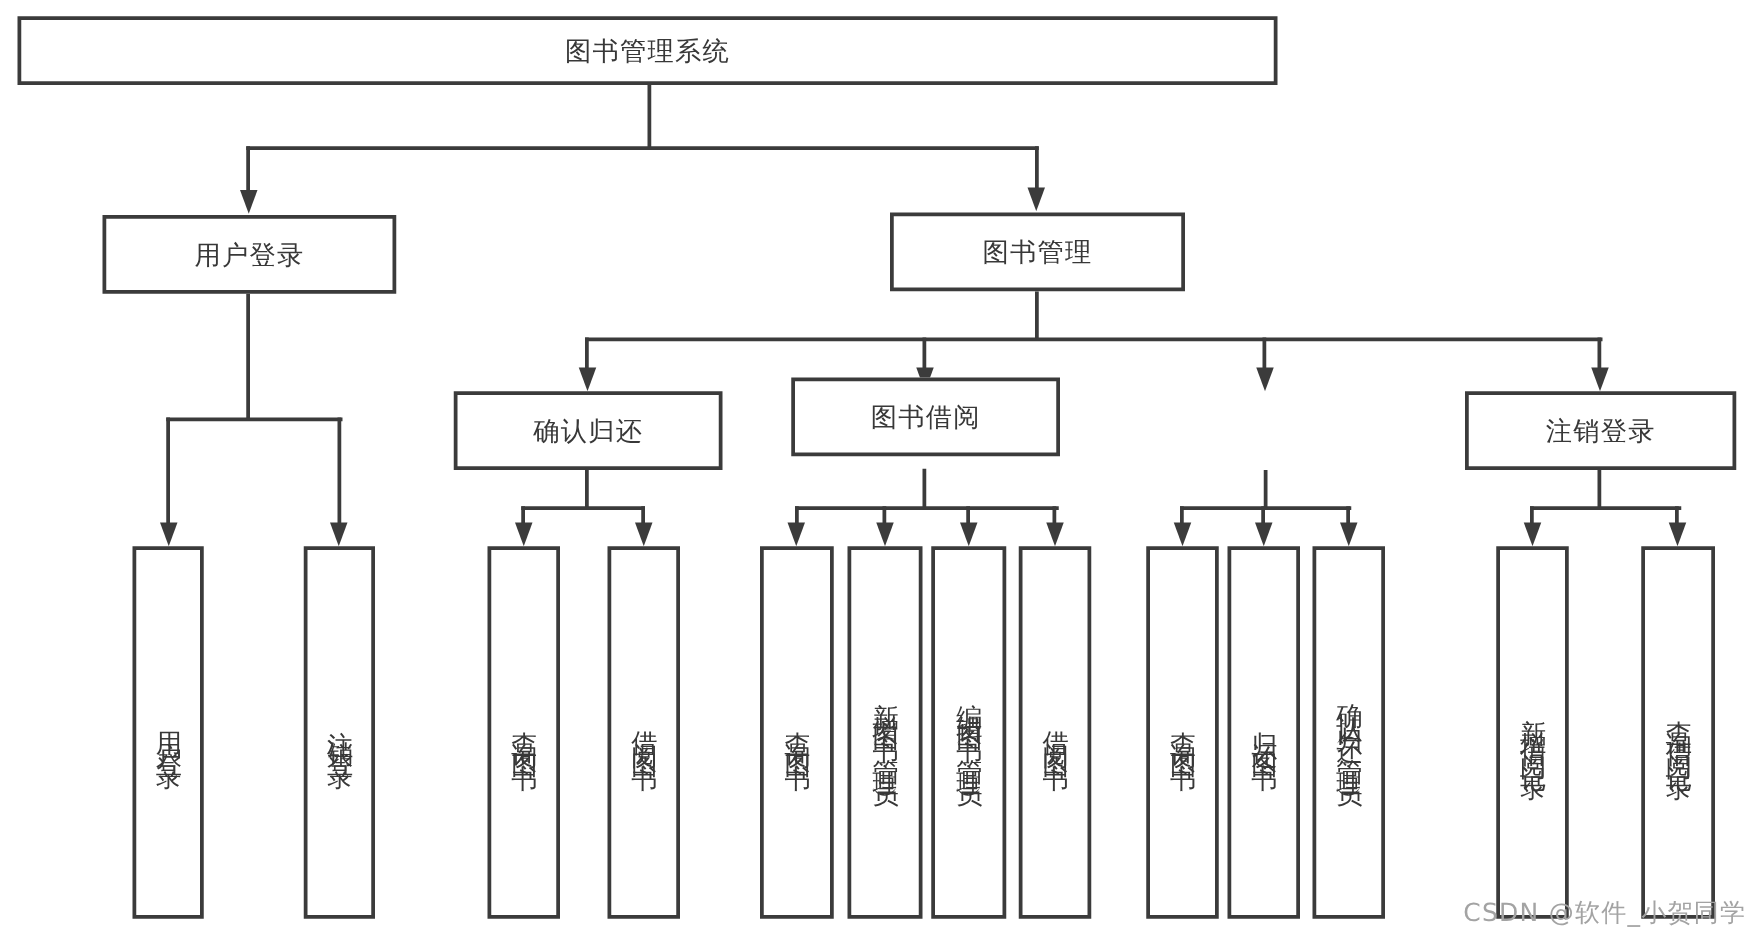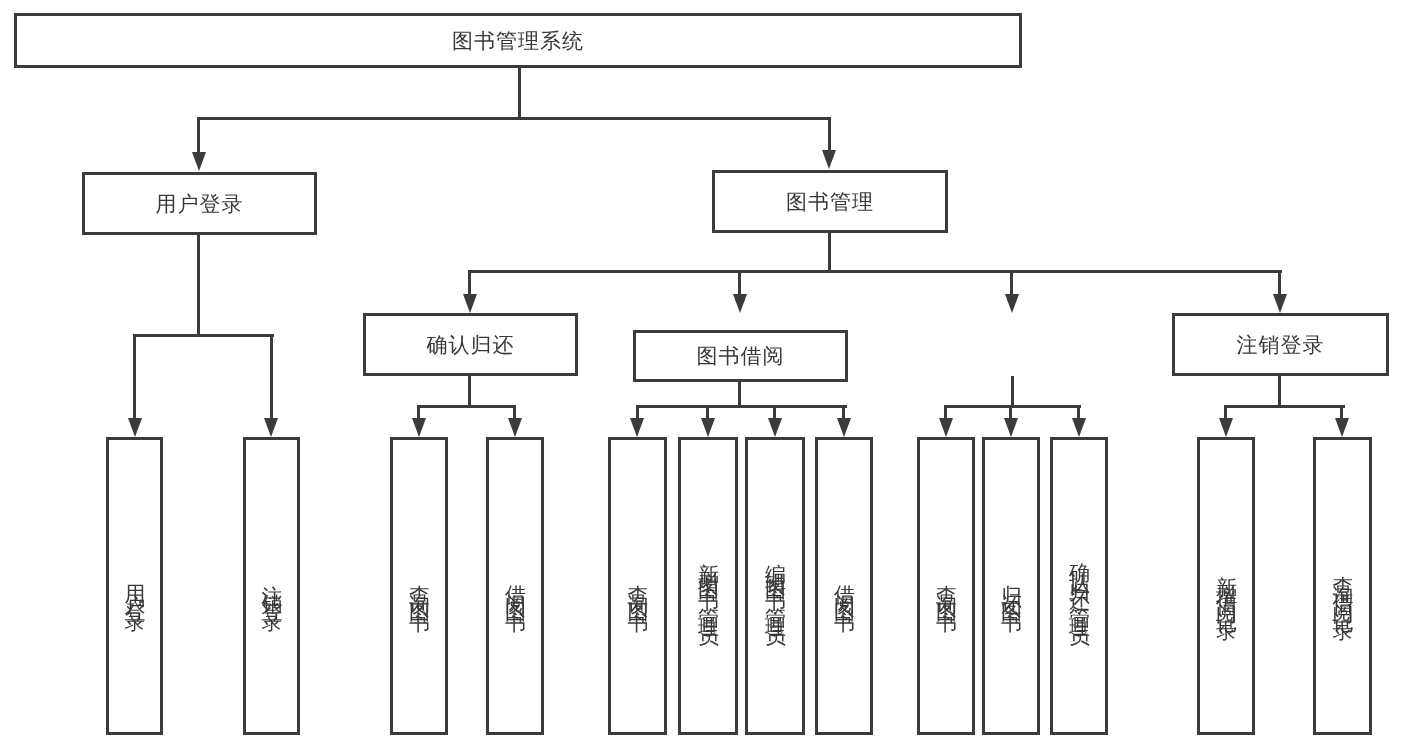--- a/index.html
+++ b/index.html
@@ -64,21 +64,21 @@
   <div class="vline" style="left:738px;top:270px;height:28px"></div>
   <div class="arrowhead" style="left:733px;top:294px"></div>
   <div class="vline" style="left:1010px;top:270px;height:28px"></div>
   <div class="arrowhead" style="left:1005px;top:294px"></div>
   <div class="vline" style="left:1278px;top:270px;height:28px"></div>
   <div class="arrowhead" style="left:1273px;top:294px"></div>
 
   <div class="box" style="left:363px;top:313px;width:215px;height:63px">
     <span>确认归还</span>
   </div>
-  <div class="box" style="left:633px;top:330px;width:215px;height:52px">
+  <div class="box" style="left:633px;top:302px;width:215px;height:63px">
     <span>图书借阅</span>
   </div>
   <div class="box" style="left:1172px;top:313px;width:217px;height:63px">
     <span>注销登录</span>
   </div>
 
   <div class="vline" style="left:197px;top:234px;height:102px"></div>
   <div class="hline" style="left:133px;top:334px;width:141px"></div>
   <div class="vline" style="left:133px;top:334px;height:90px"></div>
   <div class="arrowhead" style="left:128px;top:418px"></div>
@@ -156,14 +156,15 @@
     <span>确认归还（管理员）</span>
   </div>
 
   <div class="vbox" style="left:1197px;top:437px;width:58px;height:298px">
     <span>新增借阅记录</span>
   </div>
   <div class="vbox" style="left:1313px;top:437px;width:59px;height:298px">
     <span>查询借阅记录</span>
   </div>
 
+  <div class="watermark">CSDN @软件_小贺同学</div>
 
 </div>
 
 </body></html>

